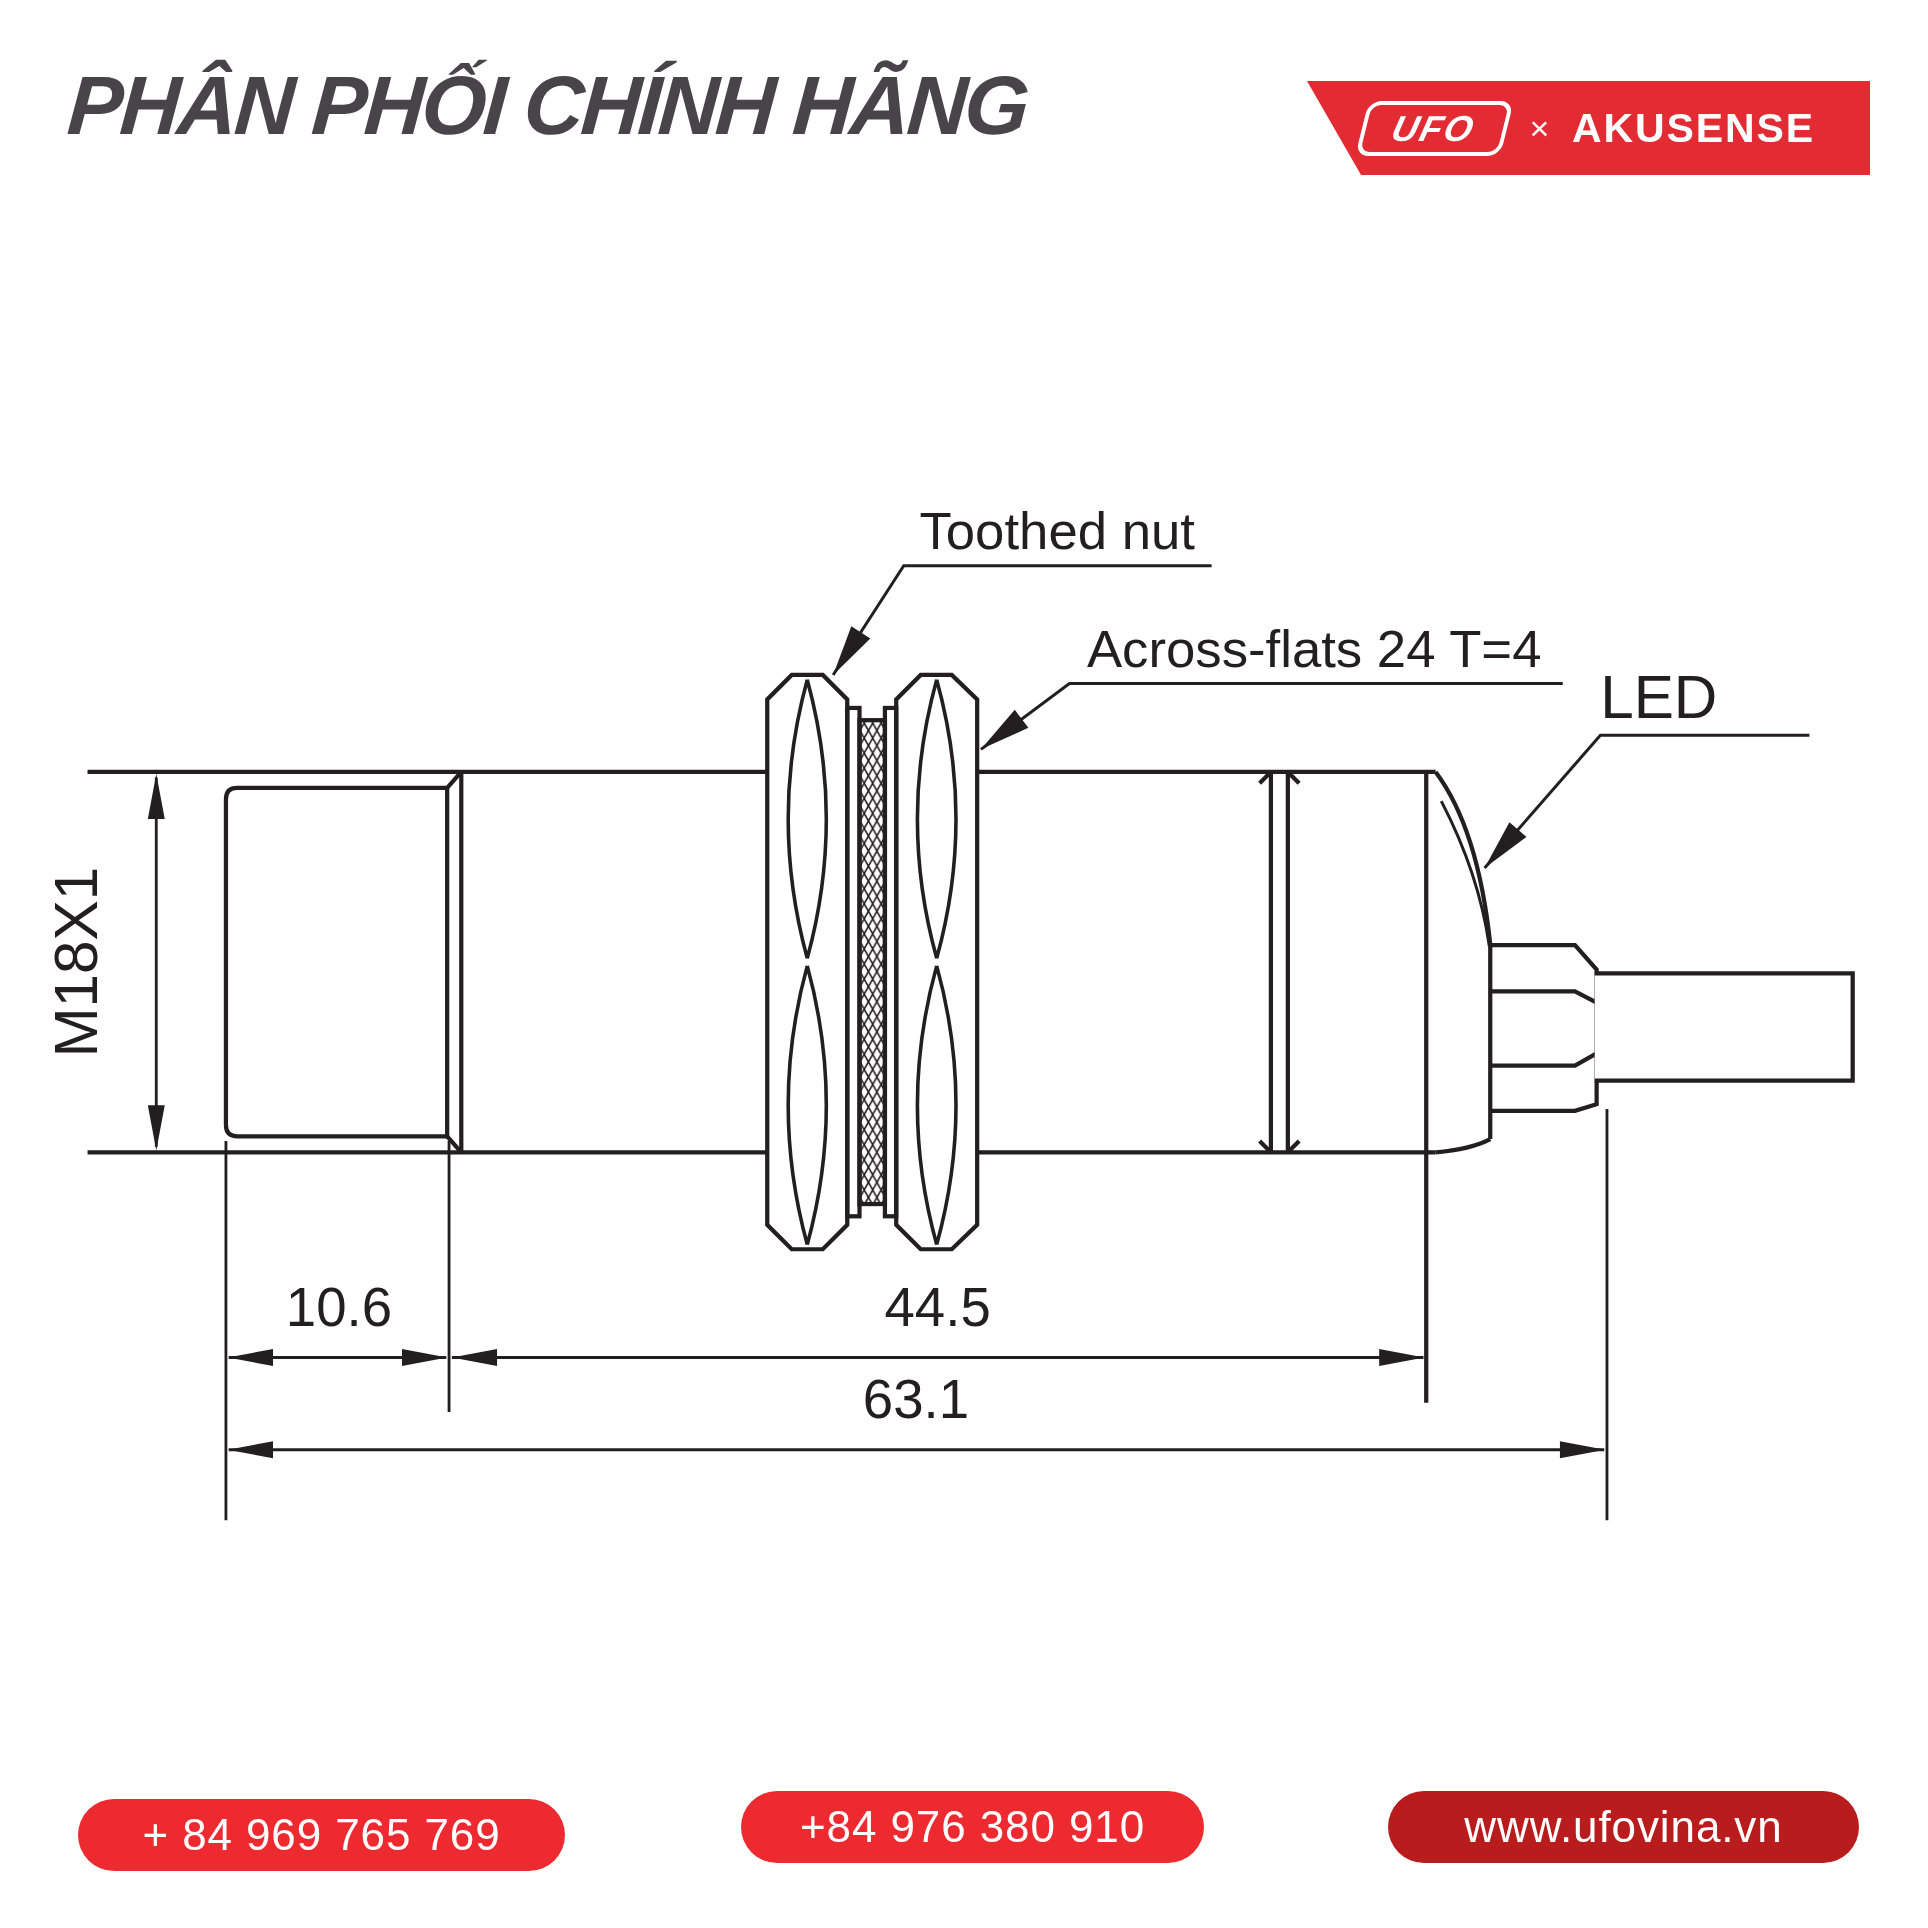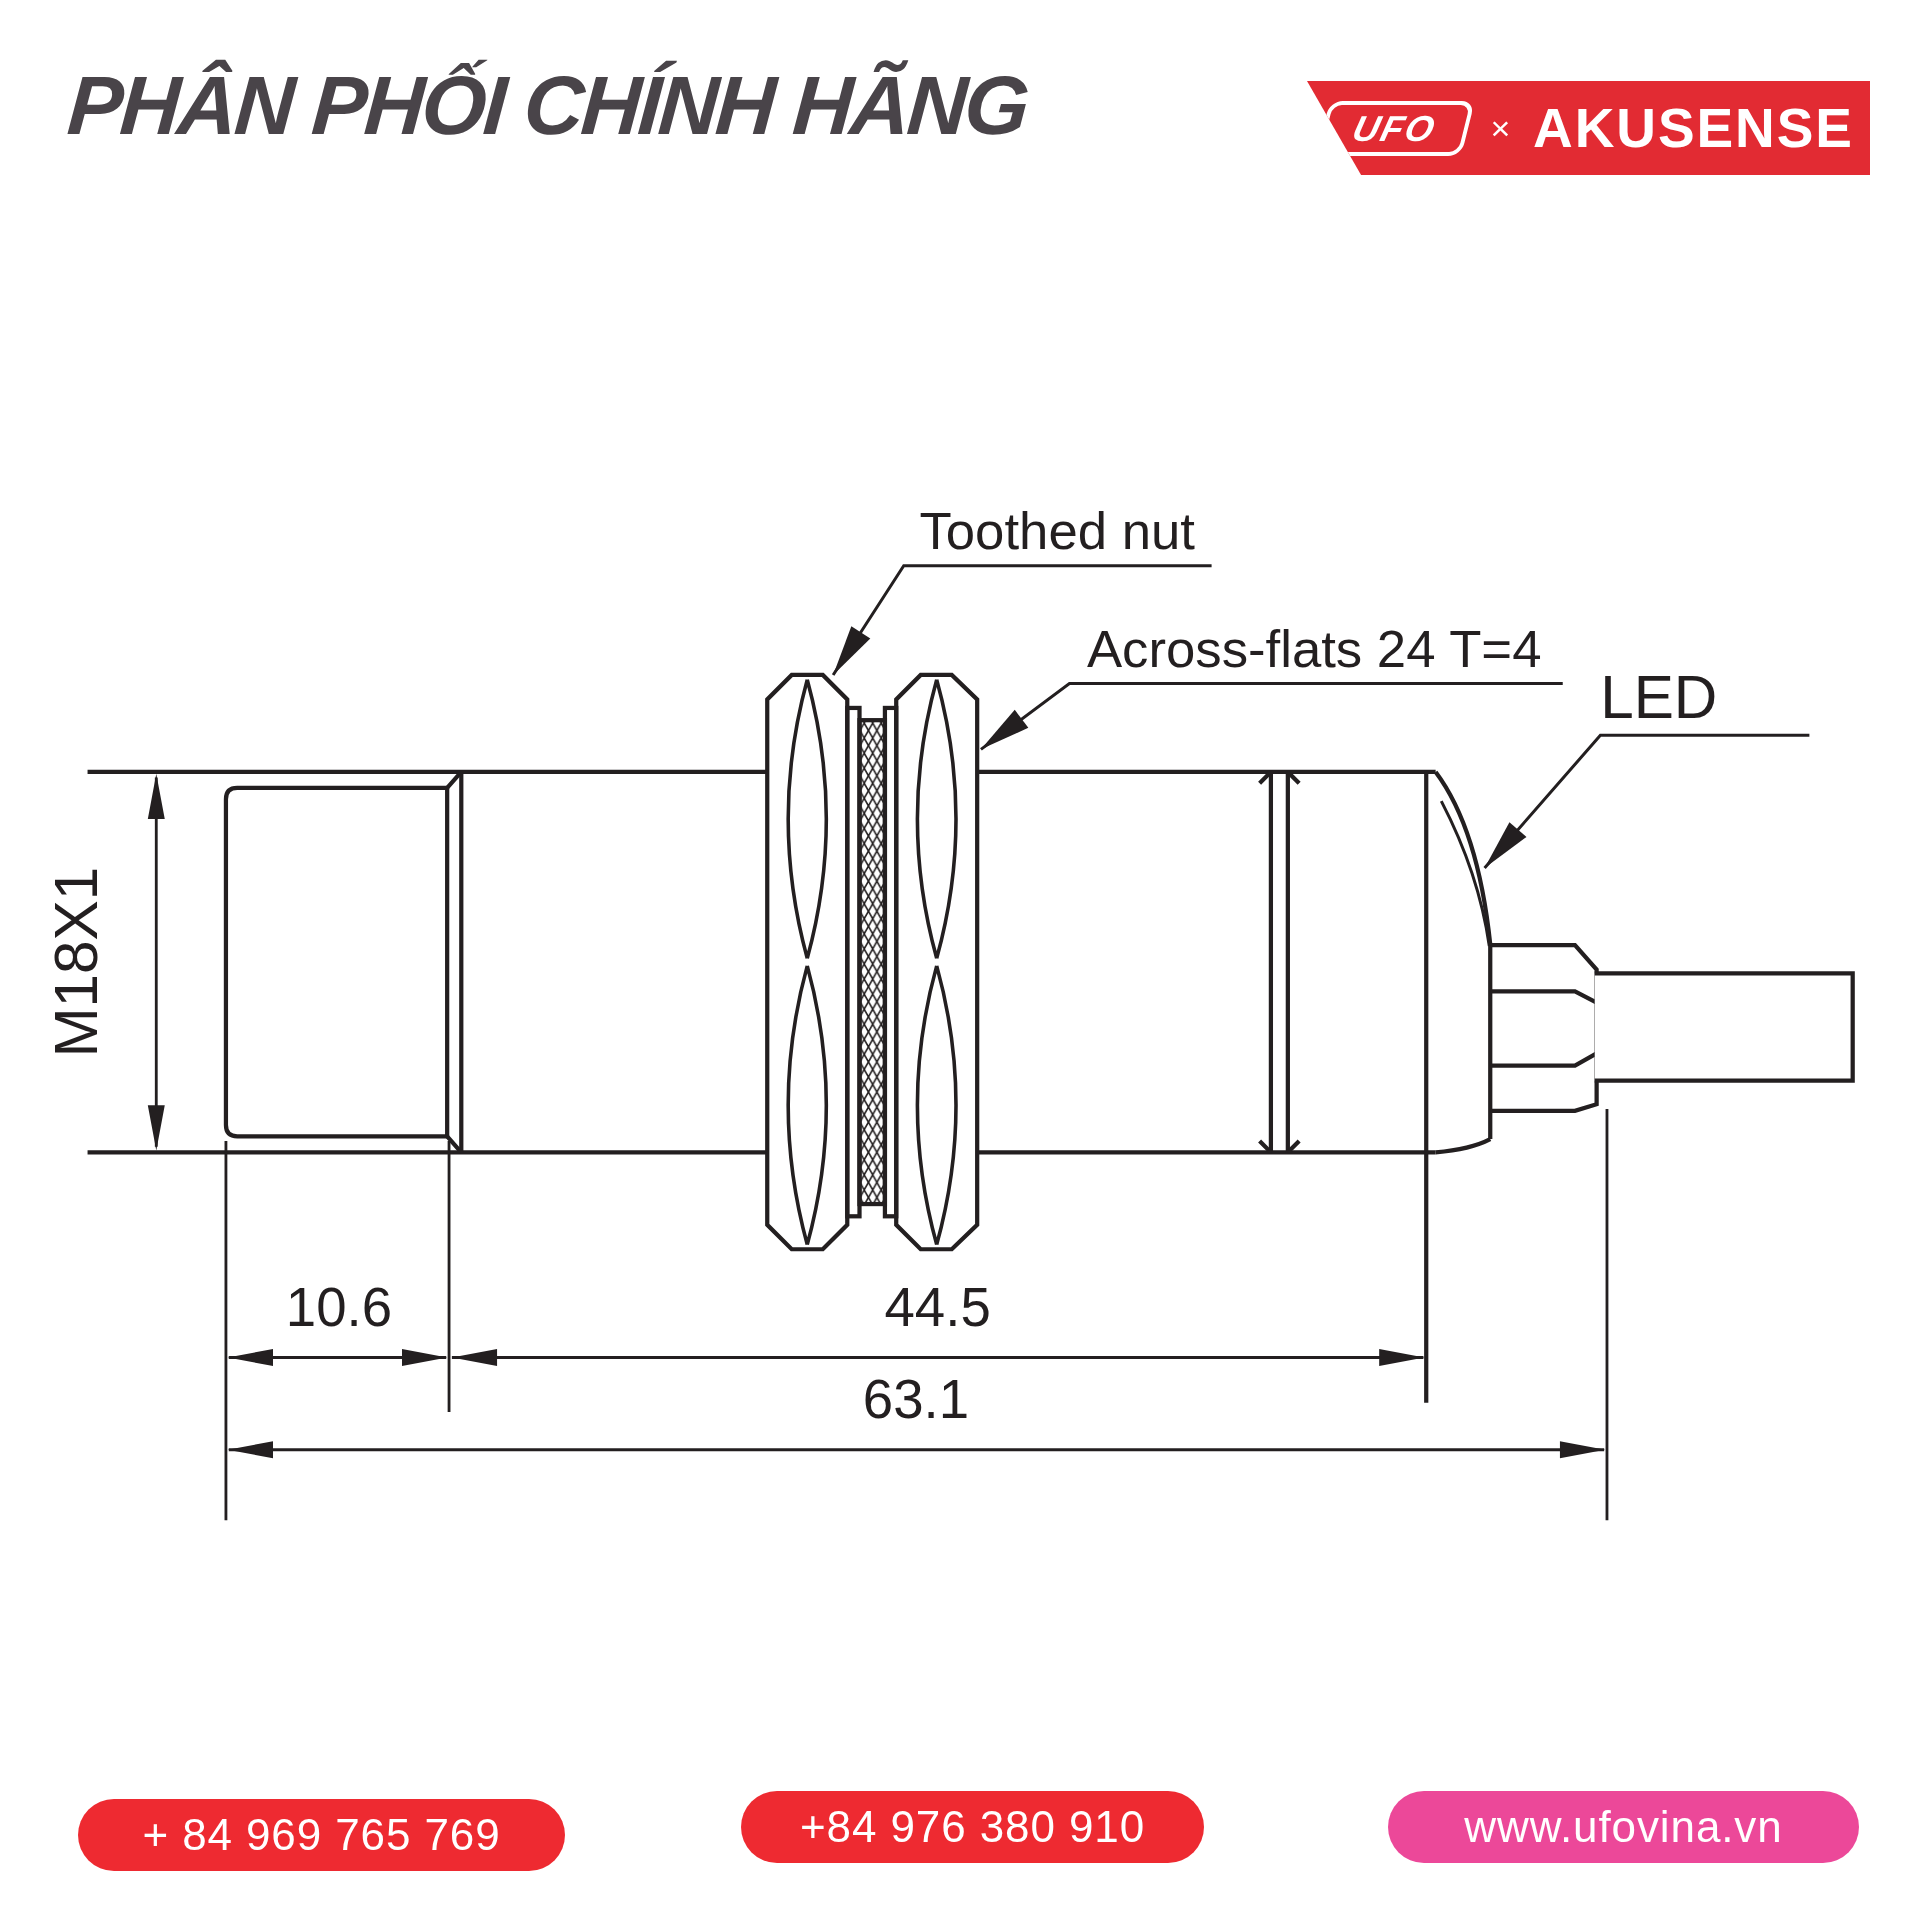--- a/index.html
+++ b/index.html
@@ -18,21 +18,21 @@
   .ufo-mark{
     width:137px;height:47px;border:4.7px solid #ffffff;border-radius:13px;
     transform:skewX(-14deg);display:flex;align-items:center;justify-content:center;
     margin-right:7.5px;
   }
   .ufo-mark span{
     font-style:italic;font-weight:800;font-size:36px;color:#ffffff;letter-spacing:1.9px;
     transform:translateX(-0.9px);
   }
   .logo-x{color:#ffffff;font-size:34px;font-weight:400;margin:0 22.6px 0 15px;}
-  .logo-partner{color:#ffffff;font-size:55px;font-weight:700;letter-spacing:1.9px;}
+  .logo-partner{color:#ffffff;font-size:41px;font-weight:700;letter-spacing:1.9px;}
   .badge{
     position:absolute;top:1791px;height:72px;border-radius:36px;
     display:flex;align-items:center;justify-content:center;
     color:#ffffff;font-size:44px;font-weight:400;letter-spacing:0.9px;white-space:nowrap;
   }
   .badge-1{left:78px;width:487px;}
   .badge-2{left:741px;width:463px;justify-content:center;}
   .badge-3{left:1388px;width:471px;}
   svg{position:absolute;left:0;top:0;}
   svg text{font-family:"Liberation Sans",sans-serif;fill:#231f20;}
@@ -163,16 +163,16 @@
   <text x="996" y="1408" font-size="58" text-anchor="middle">44.5</text>
   <text x="973" y="1506" font-size="58" text-anchor="middle">63.1</text>
 </svg>
 
 <div class="badge badge-1" style="background:#ee2a31;margin-top:8px;">
   <span>+ 84 969 765 769</span>
 </div>
 <div class="badge badge-2" style="background:#ee2a31;">
   <span>+84 976 380 910</span>
 </div>
-<div class="badge badge-3" style="background:#ec4899;">
+<div class="badge badge-3" style="background:#b91c1c;">
   <span>www.ufovina.vn</span>
 </div>
 
 
 </body></html>

